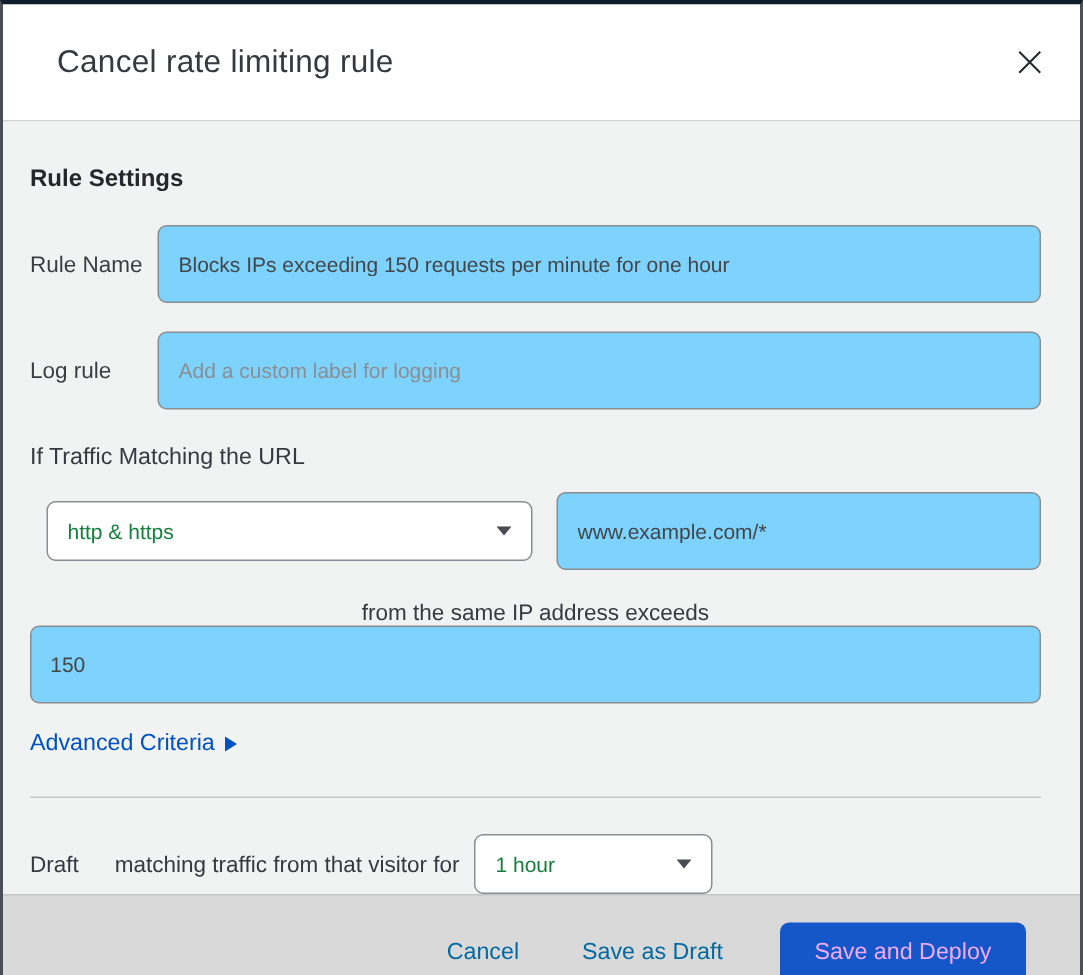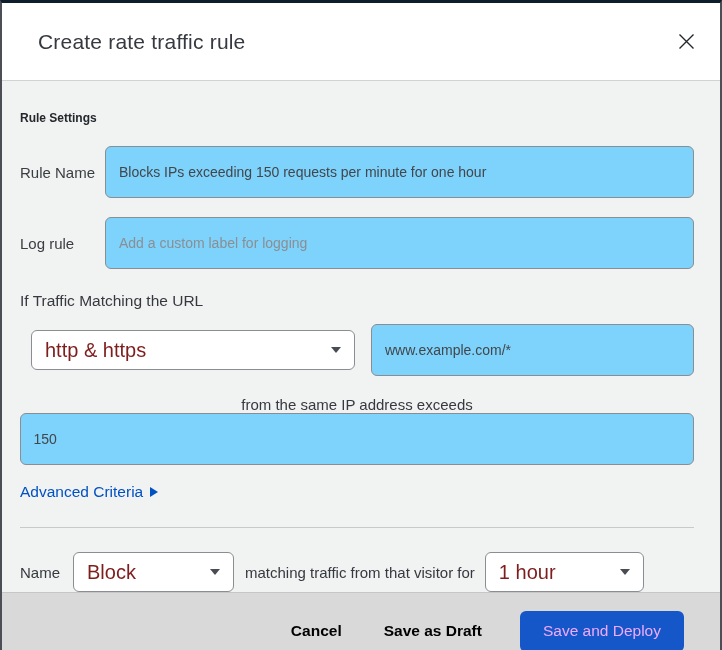--- a/index.html
+++ b/index.html
@@ -32,21 +32,21 @@
     display: flex; align-items: center; justify-content: center;
   }
 
   
   .dlg-body {
     flex: 1 1 auto;
     background: #f1f2f2;
     padding: 30px 26px 0 18px;
     font-size: 15px; color: #36393f;
   }
-  .section-heading { font-size: 12px; font-weight: 700; color: #24272b; }
+  .section-heading { font-size: 16px; font-weight: 700; color: #24272b; }
 
   .form-row { display: flex; align-items: center; }
   .row-rule-name { margin-top: 21px; }
   .row-log-label { margin-top: 19px; }
   .field-label { flex: 0 0 85px; font-size: 15px; color: #3a3d42; }
 
   input.text-input {
     height: 52px; border: 1px solid #8a8d92; border-radius: 6px;
     background: #7dd3fc; padding: 0 13px;
     font-family: "Liberation Sans", sans-serif;
@@ -57,21 +57,21 @@
   .grow { flex: 1 1 auto; }
 
   .traffic-heading { margin-top: 23px; font-size: 15.5px; color: #36393f; }
 
   .row-scheme { margin-top: 14px; padding-left: 11px; gap: 16px; }
 
   
   .select {
     height: 40px; border: 1px solid #8a8d92; border-radius: 6px;
     background: #fff; display: flex; align-items: center;
-    padding: 0 13px; cursor: pointer; font-size: 20px; color: #7f1d1d;
+    padding: 0 13px; cursor: pointer; font-size: 14px; color: #15803d;
   }
   .select .caret {
     margin-left: auto;
     width: 0; height: 0;
     border-left: 5px solid transparent;
     border-right: 5px solid transparent;
     border-top: 6px solid #494d53;
   }
   .select-scheme { width: 324px; flex: 0 0 auto; }
   .select-action { width: 161px; flex: 0 0 auto; }
@@ -103,37 +103,37 @@
 
   
   .dlg-footer {
     flex: 0 0 77px; background: #d9d9d9;
     border-top: 1px solid #c6c6c6;
     display: flex; align-items: center; justify-content: flex-end;
     padding: 0 36px; gap: 34px;
   }
   .text-btn {
     background: none; border: none; font-family: "Liberation Sans", sans-serif;
-    font-size: 15.5px; color: #000000; cursor: pointer; padding: 6px 4px; font-weight: bold;
+    font-size: 15.5px; color: #0369a1; cursor: pointer; padding: 6px 4px;
   }
   .primary-btn {
     height: 41px; padding: 0 23px;
     background: #1556c9; color: #f0abfc;
     border: none; border-radius: 6px;
     font-family: "Liberation Sans", sans-serif;
     font-size: 15.5px; cursor: pointer;
   }
 </style>
 </head>
 <body>
 
 <div class="frame">
 
   <div class="dlg-header">
-    <div class="dlg-title">Create rate traffic rule</div>
+    <div class="dlg-title">Cancel rate limiting rule</div>
     <button class="close-btn">
       <span style="display:flex;">
         <svg width="17" height="17" viewBox="0 0 17 17">
           <path d="M1.5 1.5 L15.5 15.5 M15.5 1.5 L1.5 15.5" stroke="#24272b" stroke-width="1.4" fill="none"></path>
         </svg>
       </span>
     </button>
   </div>
 
   <div class="dlg-body">
@@ -169,25 +169,21 @@
     <div>
       <a class="advanced-link">
         <span>Advanced Criteria</span>
         <span class="tri-right"></span>
       </a>
     </div>
 
     <hr class="body-divider">
 
     <div class="form-row row-then">
-      <span class="then-label">Name</span>
-      <div class="select select-action">
-        <span>Block</span>
-        <span class="caret"></span>
-      </div>
+      <span class="then-label">Draft</span>
       <span class="then-middle">matching traffic from that visitor for</span>
       <div class="select select-duration">
         <span>1 hour</span>
         <span class="caret"></span>
       </div>
     </div>
 
   </div>
 
   <div class="dlg-footer">

